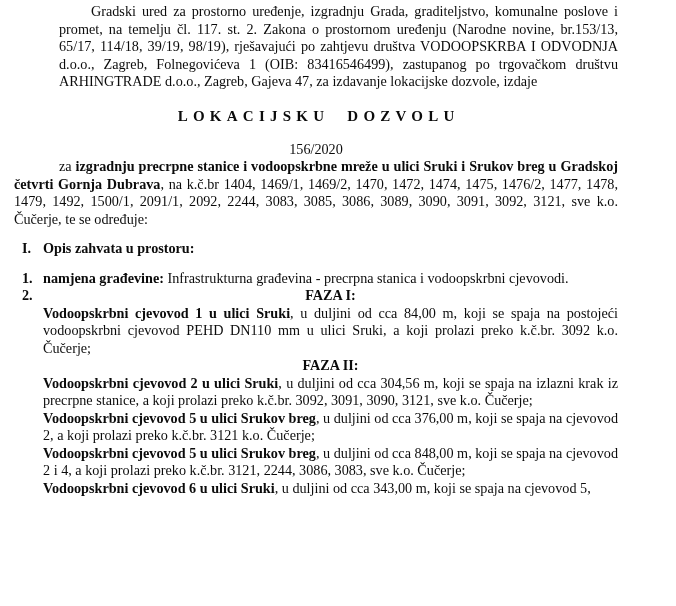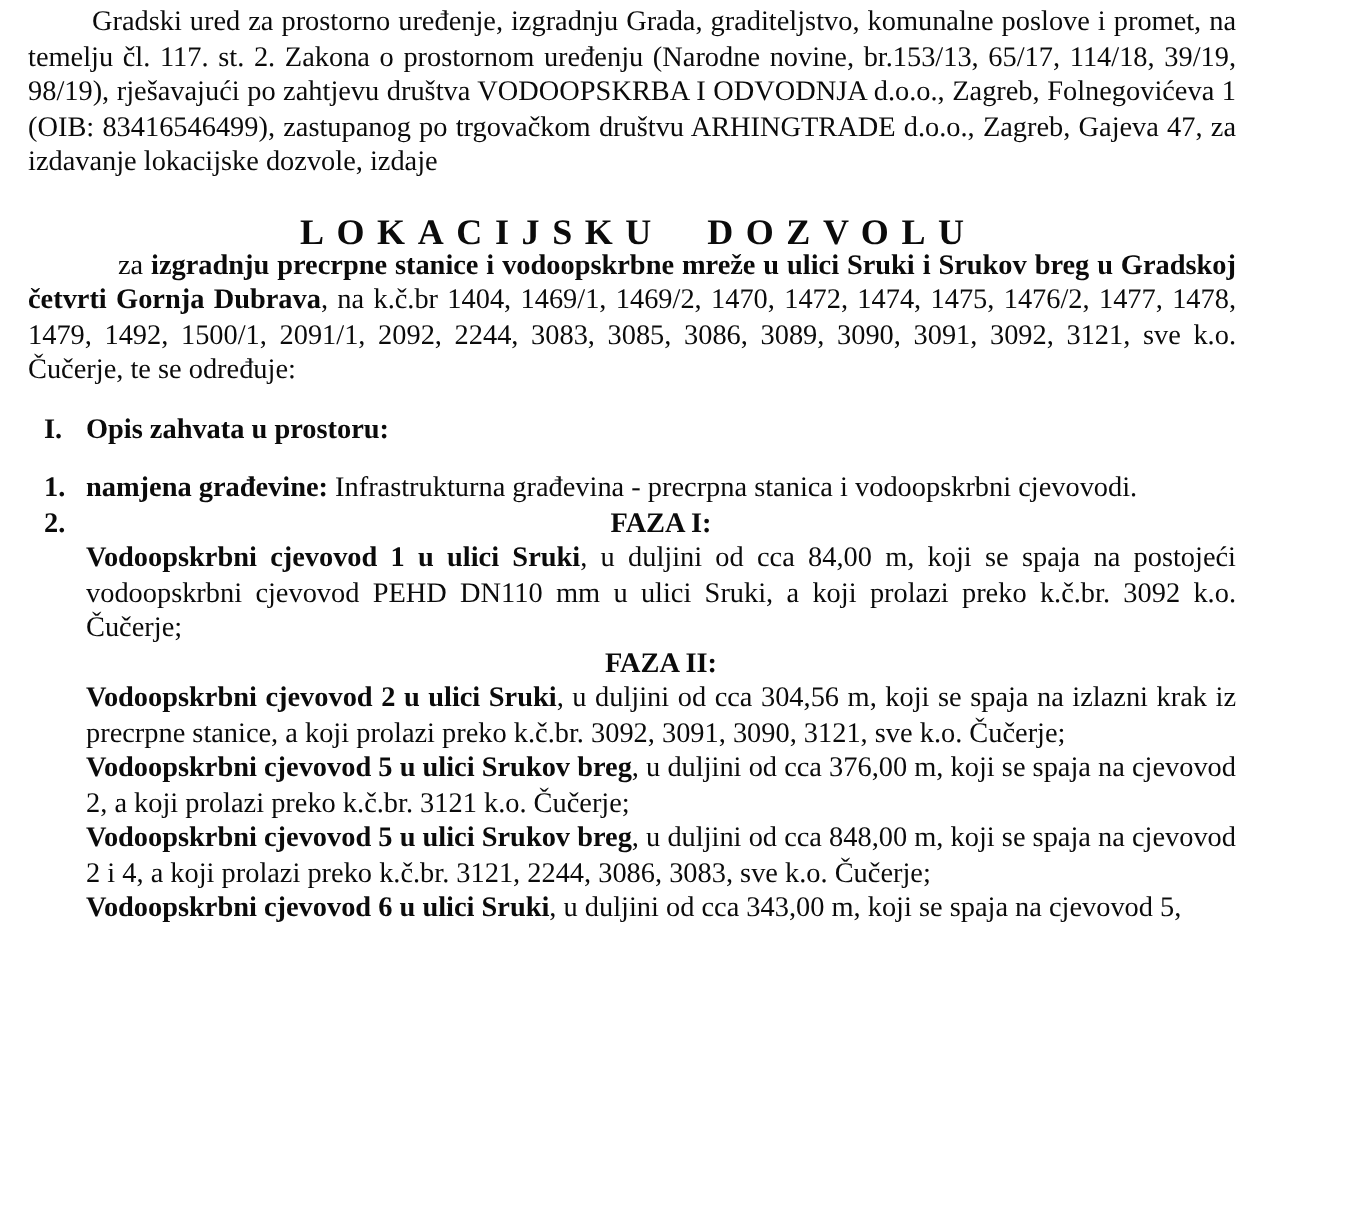--- a/index.html
+++ b/index.html
@@ -14,26 +14,26 @@
     width: 676px;
     height: 606px;
     padding: 3px 58px 0 14px;
     background: #ffffff;
     color: #0b0b0b;
     font-family: "Liberation Serif", "DejaVu Serif", serif;
     font-size: 14.2px;
     line-height: 17.5px;
   }
   p { margin: 0; text-align: justify; }
-  .intro { text-indent: 32px; }
+  .intro { text-indent: 32px; margin-left: 45px; }
   .doc-title {
     margin-top: 16px;
     text-align: center;
     font-weight: bold;
-    font-size: 18px;
+    font-size: 15px;
     line-height: 18px;
     letter-spacing: 0.35em;
     word-spacing: 0.6em;
     text-indent: 0.35em; 
   }
   .case-no {
     margin-top: 16px;
     text-align: center;
   }
   .subject { text-indent: 45px; }
@@ -54,20 +54,21 @@
 </style>
 </head>
 <body>
 
 <div class="page">
 
   <p class="intro">Gradski ured za prostorno uređenje, izgradnju Grada, graditeljstvo, komunalne poslove i promet, na temelju čl. 117. st. 2. Zakona o prostornom uređenju (Narodne novine, br.153/13, 65/17, 114/18, 39/19, 98/19), rješavajući po zahtjevu društva VODOOPSKRBA I ODVODNJA d.o.o., Zagreb, Folnegovićeva 1 (OIB: 83416546499), zastupanog po trgovačkom društvu ARHINGTRADE d.o.o., Zagreb, Gajeva 47, za izdavanje lokacijske dozvole, izdaje</p>
 
   <p class="doc-title">LOKACIJSKU DOZVOLU</p>
 
+  <p class="case-no">156/2020</p>
 
   <p class="subject"><span>za </span><b>izgradnju precrpne stanice i vodoopskrbne mreže u ulici Sruki i Srukov breg u Gradskoj četvrti Gornja Dubrava</b><span>, na k.č.br 1404, 1469/1, 1469/2, 1470, 1472, 1474, 1475, 1476/2, 1477, 1478, 1479, 1492, 1500/1, 2091/1, 2092, 2244, 3083, 3085, 3086, 3089, 3090, 3091, 3092, 3121, sve k.o. Čučerje, te se određuje:</span></p>
 
   <p class="sec-heading"><span class="num">I.</span><span>Opis zahvata u prostoru:</span></p>
 
   <div class="list">
 
     <div class="li">
       <span class="num">1.</span>
       <p class="entry"><b>namjena građevine:</b><span> Infrastrukturna građevina - precrpna stanica i vodoopskrbni cjevovodi.</span></p>

